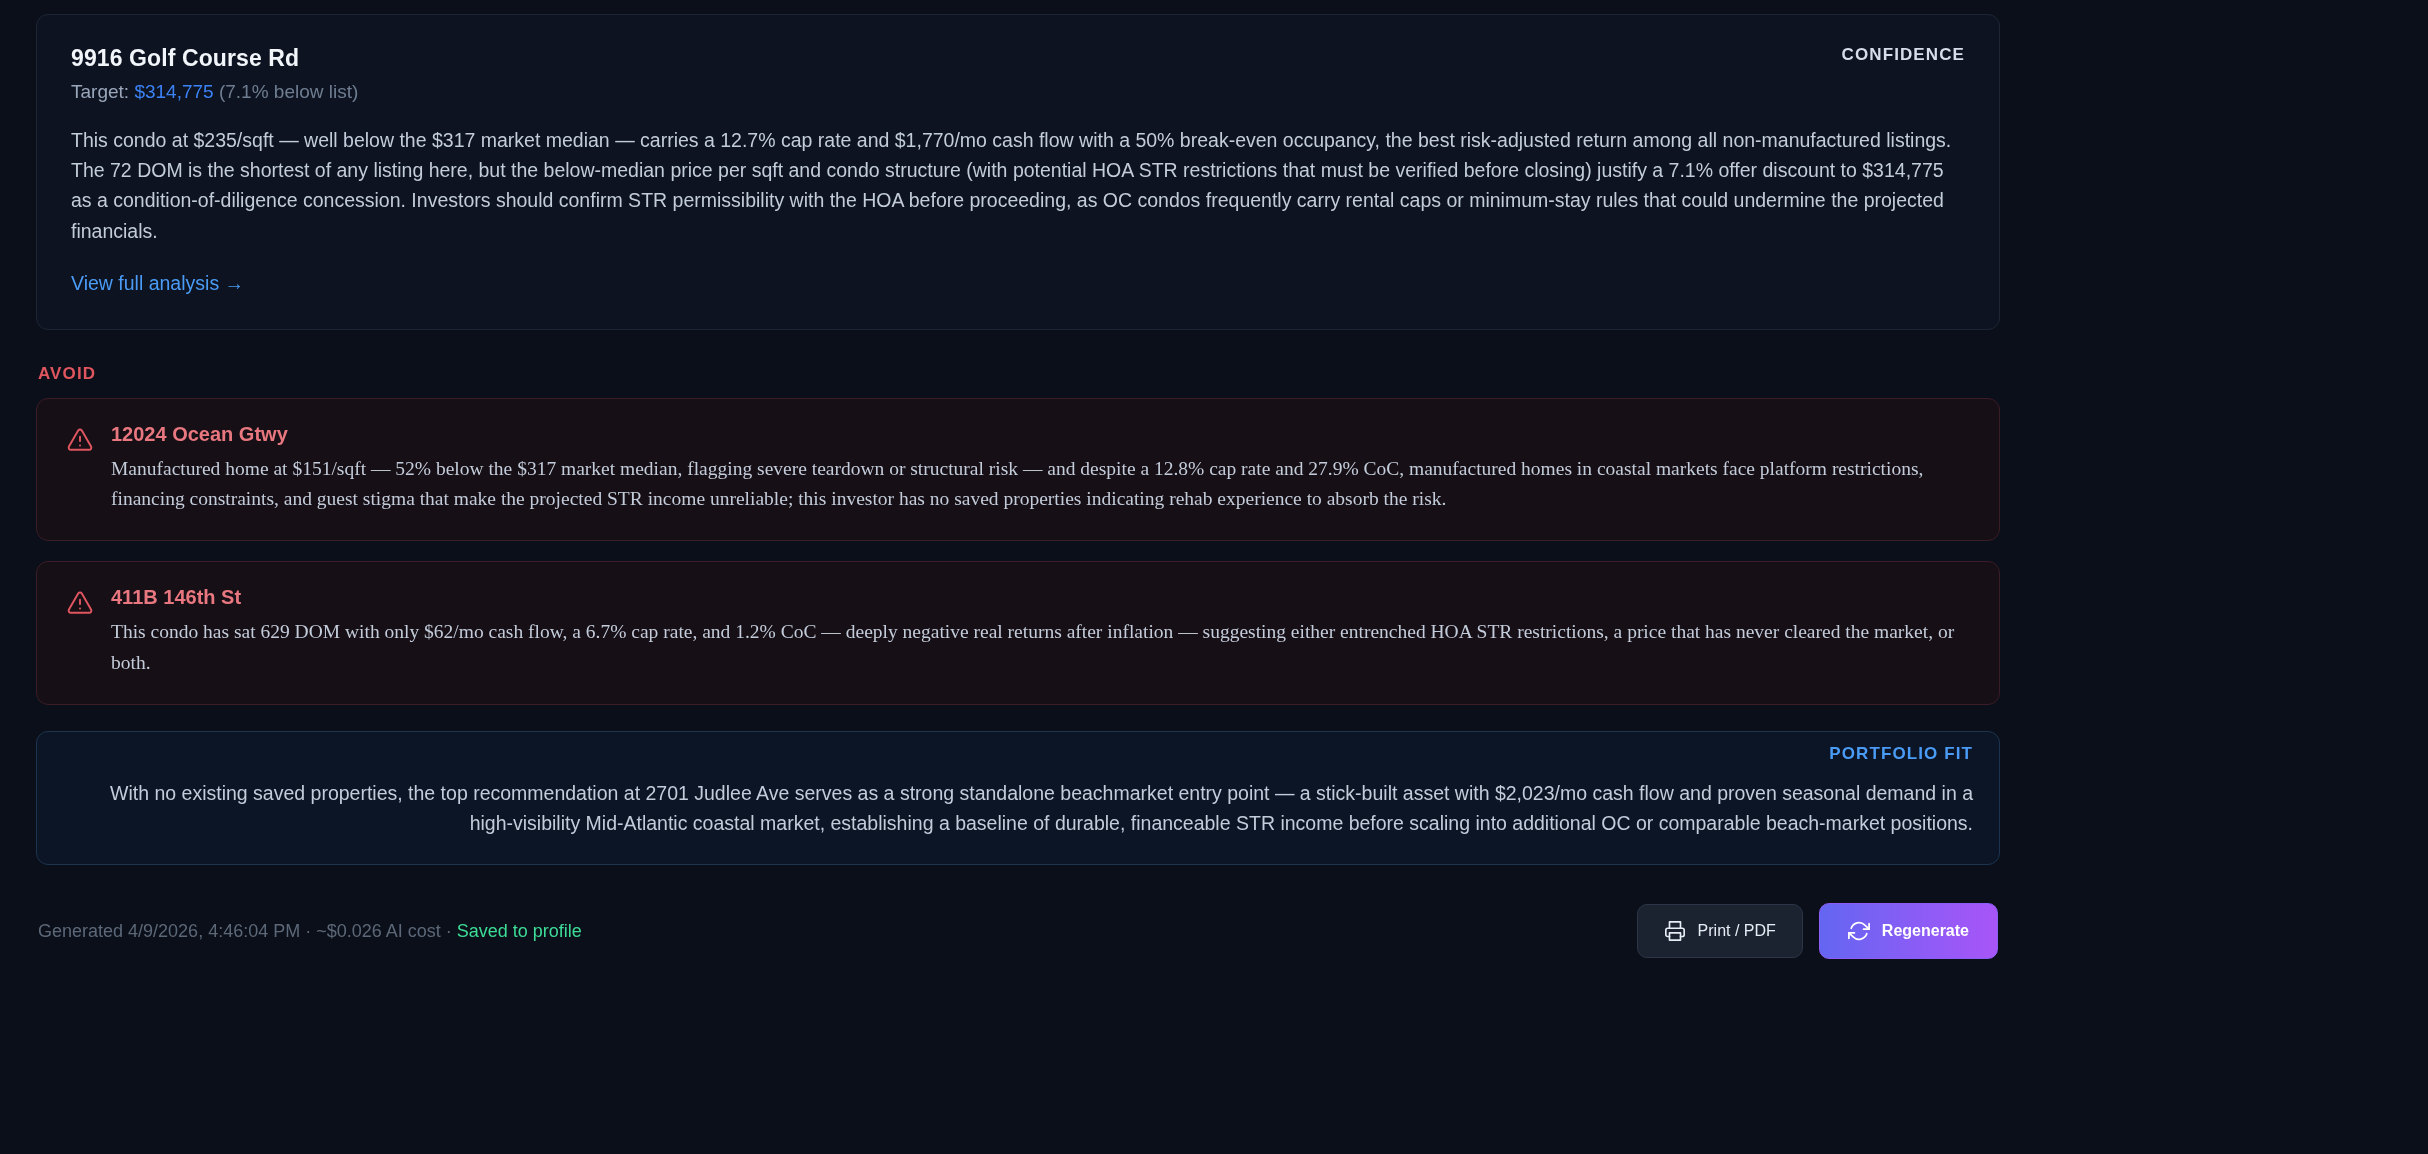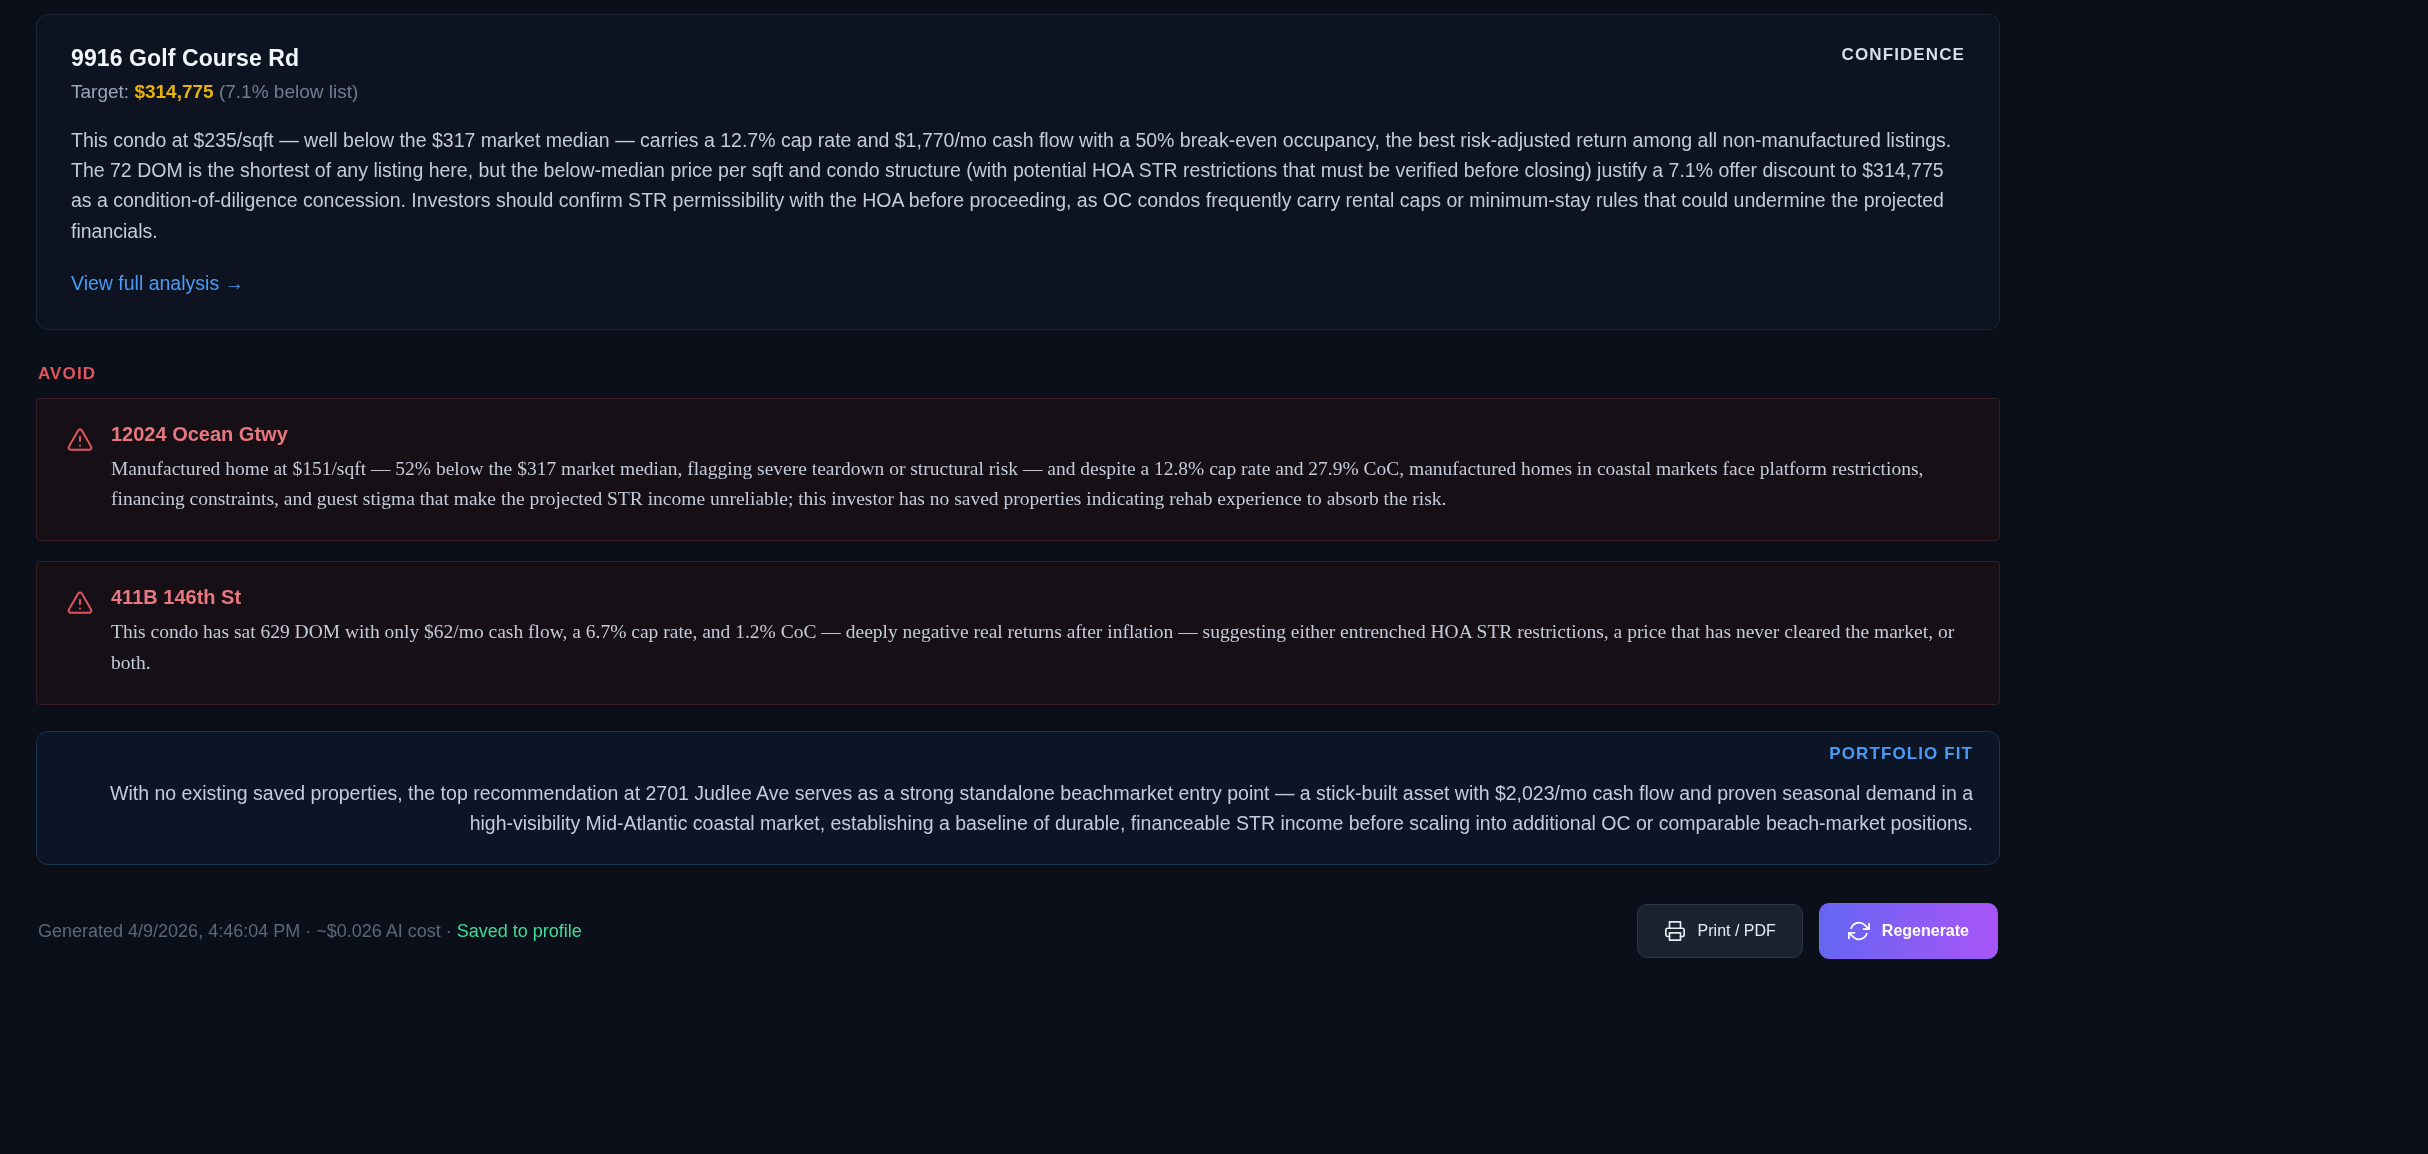--- a/index.html
+++ b/index.html
@@ -36,22 +36,22 @@
     font-weight: bold;
     color: #f2f6fb;
     letter-spacing: 0.1px;
   }
   .rec-target {
     margin-top: 9px;
     font-size: 19px;
     color: #9aa7bb;
   }
   .rec-target .val {
-    color: #eab308;
-    font-weight: bold;
+    color: #3b82f6;
+    font-weight: normal;
   }
   .rec-target .delta {
     color: #6f7d91;
   }
   .confidence-label {
     font-size: 17px;
     font-weight: bold;
     letter-spacing: 1.1px;
     color: #d7dee9;
   }
@@ -74,21 +74,21 @@
   
   .section-label {
     margin: 34px 0 14px 2px;
     font-size: 17px;
     font-weight: bold;
     letter-spacing: 1.1px;
     color: #e0565f;
   }
   .avoid-card {
     border: 1px solid #3a1d26;
-    border-radius: 4px;
+    border-radius: 12px;
     background: #170f16;
     padding: 24px 30px 26px 30px;
     margin-bottom: 20px;
     display: flex;
     gap: 18px;
     align-items: flex-start;
   }
   .warn-icon {
     flex: 0 0 auto;
     margin-top: 4px;

